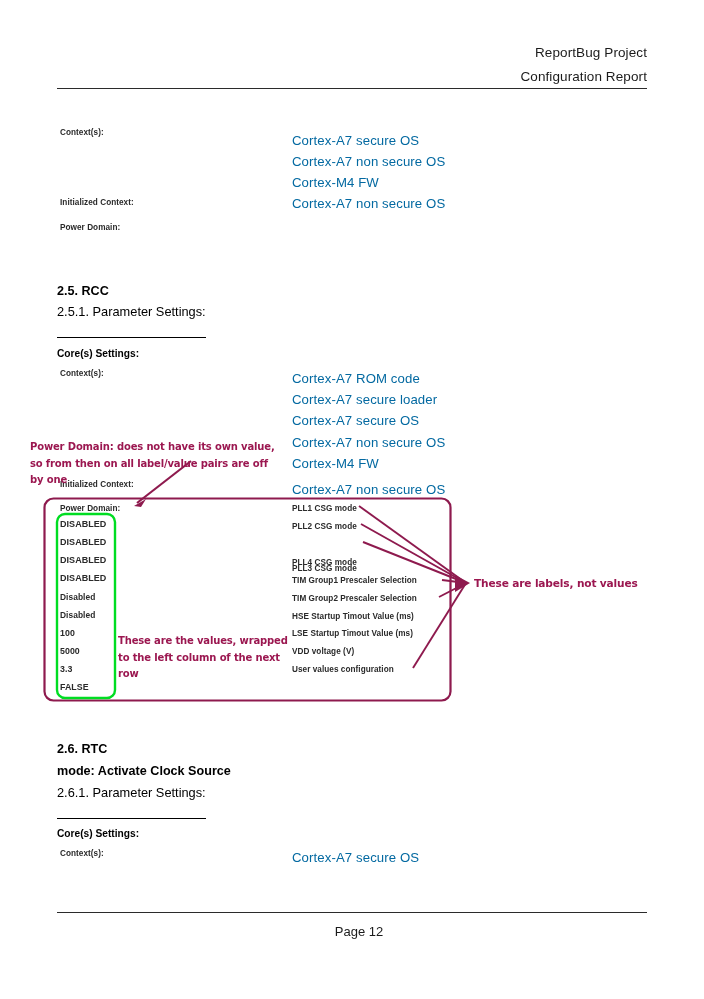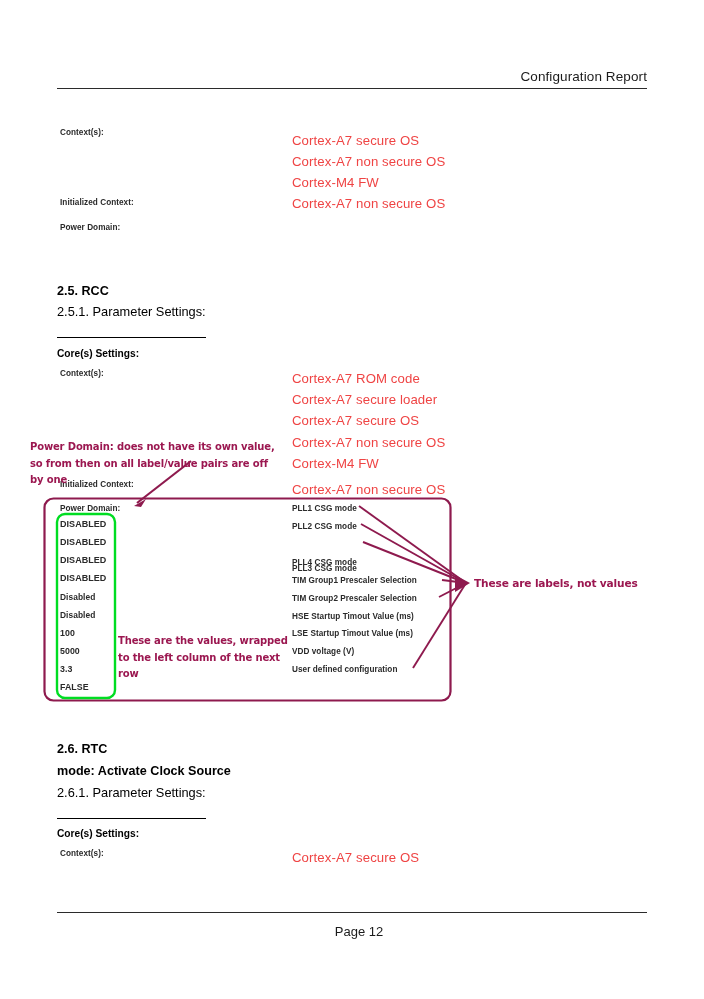--- a/index.html
+++ b/index.html
@@ -42,21 +42,21 @@
     position: absolute;
     font-size: 8.2px;
     color: #2a2a2a;
     white-space: nowrap;
     letter-spacing: 0.05px;
     font-weight: bold;
   }
   .value {
     position: absolute;
     font-size: 13.2px;
-    color: #ef4444;
+    color: #0369a1;
     white-space: nowrap;
     letter-spacing: 0.1px;
   }
   .h2 {
     position: absolute;
     font-size: 12.6px;
     font-weight: bold;
     color: #000;
     white-space: nowrap;
   }
@@ -118,20 +118,21 @@
     color: #9b1750;
     white-space: nowrap;
     letter-spacing: -0.15px;
   }
 </style>
 </head>
 <body>
 
 <div id="page">
 
+  <div class="hdr-line" id="hdr-title">ReportBug Project</div>
   <div class="hdr-line" id="hdr-subtitle">Configuration Report</div>
   <div id="hdr-rule"></div>
 
   <div class="label" style="left:60px; top:128px;">Context(s):</div>
 
   <div class="value" style="left:292px; top:133px;">Cortex-A7 secure OS</div>
   <div class="value" style="left:292px; top:154px;">Cortex-A7 non secure OS</div>
   <div class="value" style="left:292px; top:175px;">Cortex-M4 FW</div>
 
   <div class="label" style="left:60px; top:198px;">Initialized Context:</div>
@@ -169,21 +170,21 @@
 
   <div class="label" style="left:292px; top:504px;">PLL1 CSG mode</div>
   <div class="label" style="left:292px; top:522px;">PLL2 CSG mode</div>
   <div class="label" style="left:292px; top:564px;">PLL3 CSG mode</div>
   <div class="label" style="left:292px; top:558px;">PLL4 CSG mode</div>
   <div class="label" style="left:292px; top:576px;">TIM Group1 Prescaler Selection</div>
   <div class="label" style="left:292px; top:594px;">TIM Group2 Prescaler Selection</div>
   <div class="label" style="left:292px; top:612px;">HSE Startup Timout Value (ms)</div>
   <div class="label" style="left:292px; top:629px;">LSE Startup Timout Value (ms)</div>
   <div class="label" style="left:292px; top:647px;">VDD voltage (V)</div>
-  <div class="label" style="left:292px; top:665px;">User defined configuration</div>
+  <div class="label" style="left:292px; top:665px;">User values configuration</div>
 
   <div class="h2" style="left:57px; top:742px;">2.6. RTC</div>
   <div class="h2" style="left:57px; top:764px;">mode: Activate Clock Source</div>
   <div class="h3" style="left:57px; top:785px;">2.6.1. Parameter Settings:</div>
   <div class="h4" style="left:57px; top:828px;">Core(s) Settings:</div>
   <div class="label" style="left:60px; top:849px;">Context(s):</div>
   <div class="value" style="left:292px; top:850px;">Cortex-A7 secure OS</div>
 
   <div id="ftr-rule"></div>
   <div id="ftr-page">Page 12</div>

